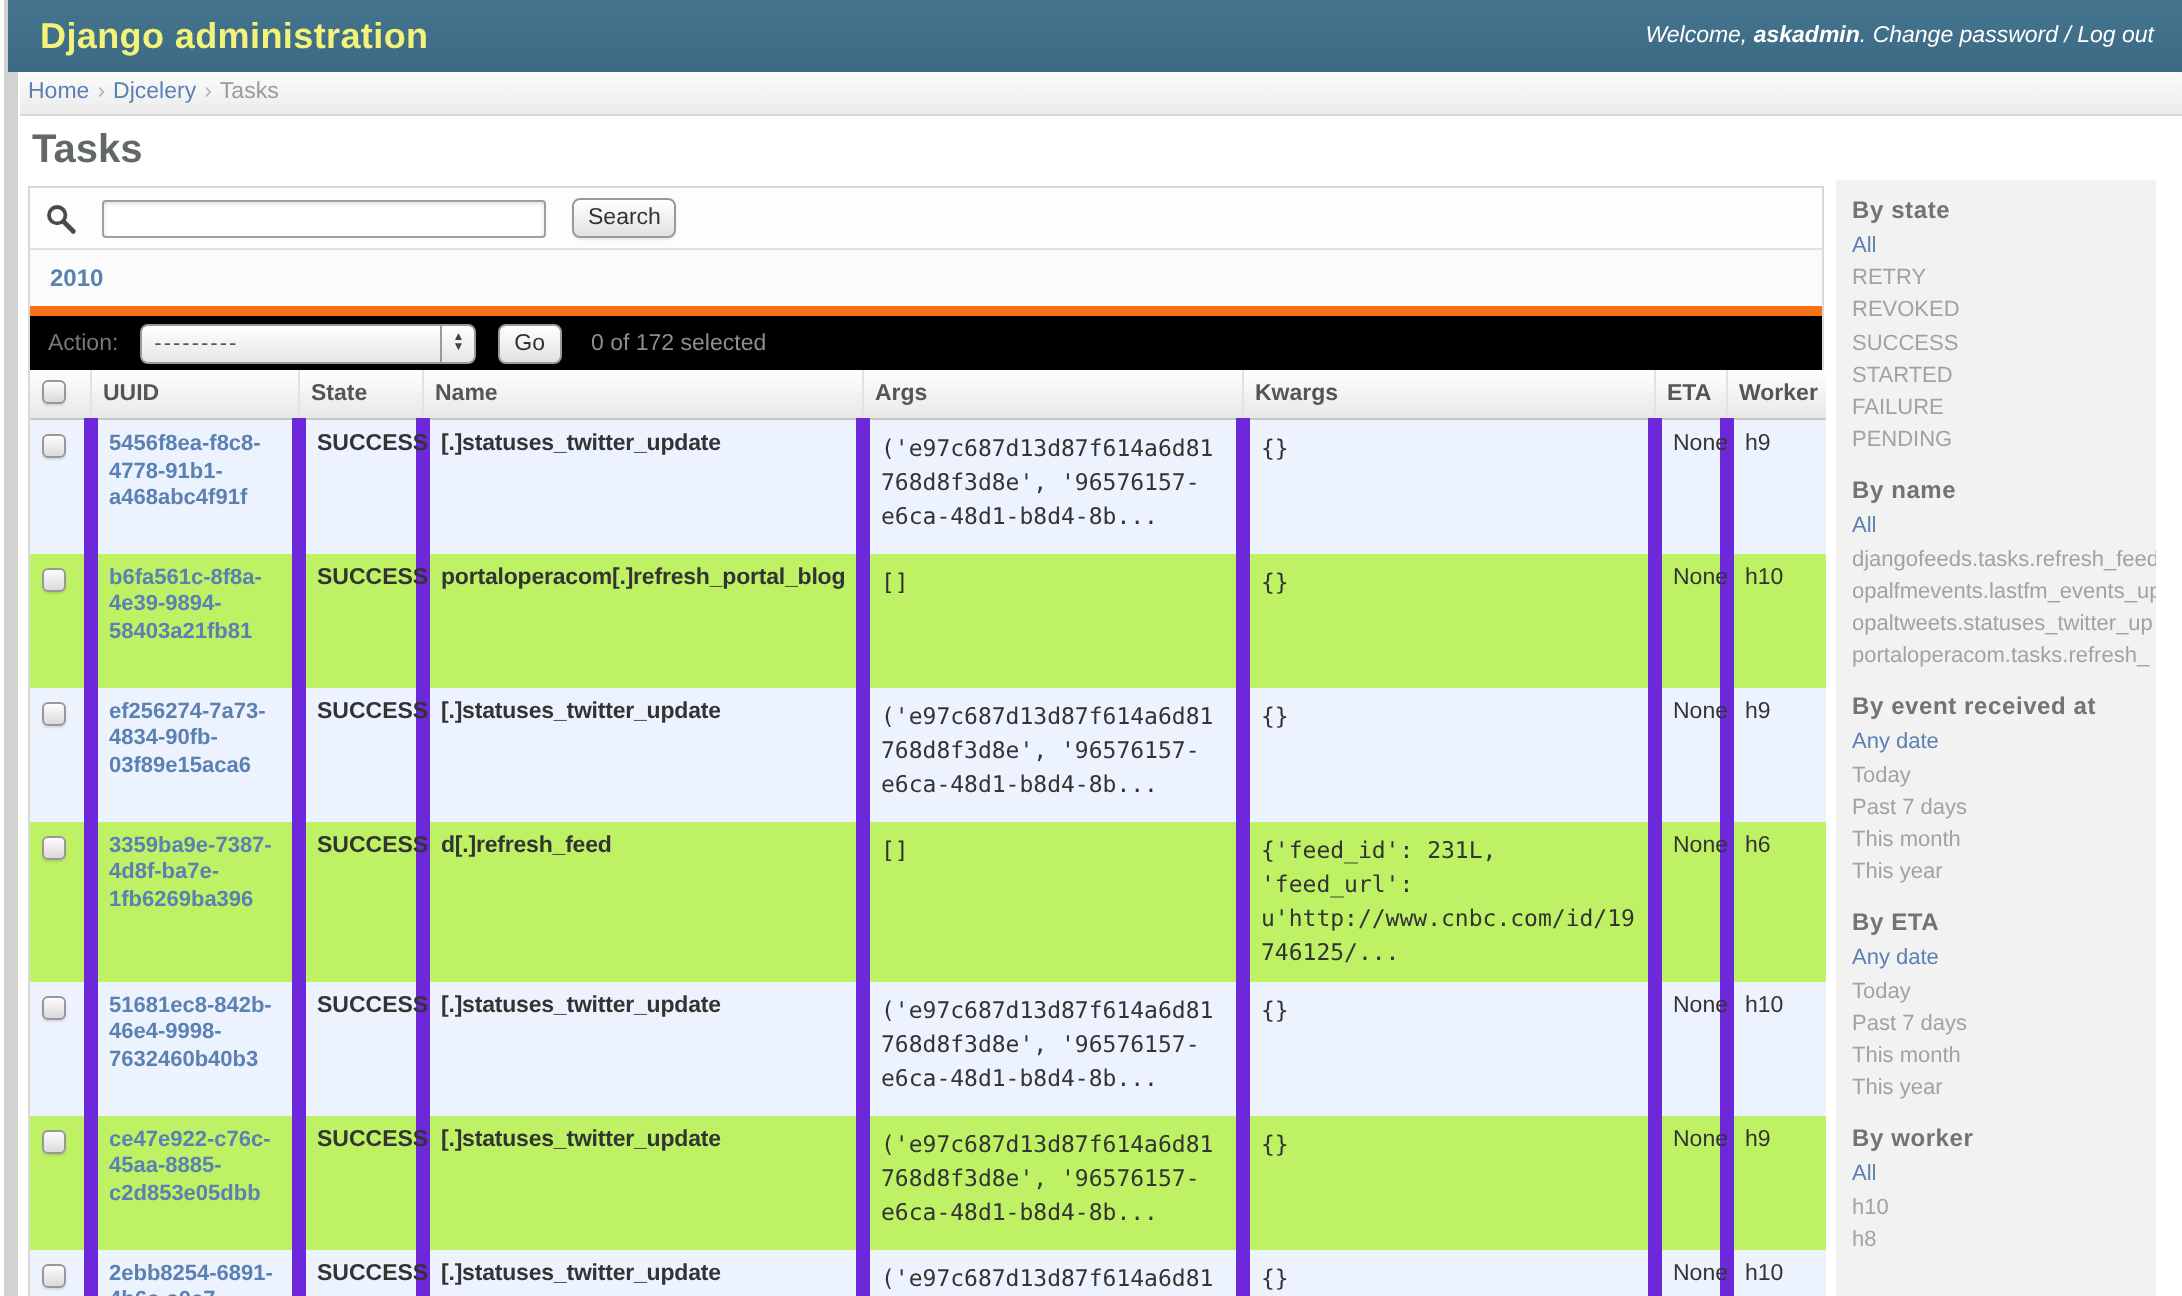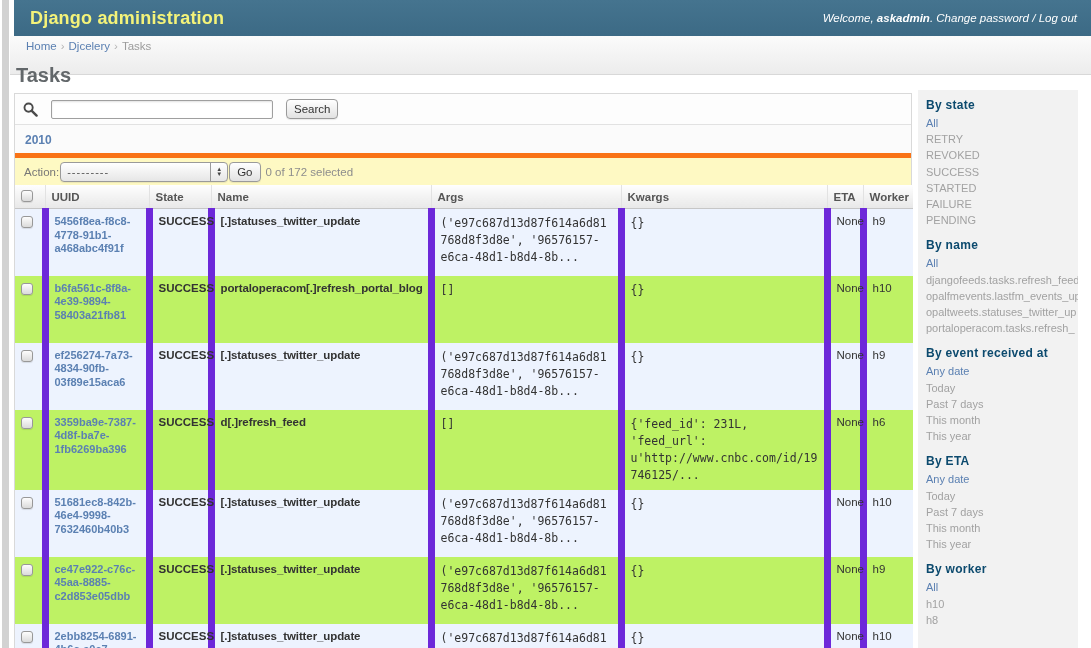--- a/index.html
+++ b/index.html
@@ -5,31 +5,31 @@
   * { box-sizing: border-box; margin: 0; padding: 0; }
   html, body { width: 1091px; height: 648px; overflow: hidden; }
   body { font-family: "Liberation Sans", sans-serif; background: #fff; position: relative; }
   a { text-decoration: none; cursor: pointer; }
 
   
   #left-strip { position: absolute; left: 0; top: 0; bottom: 0; width: 10px;
     background: linear-gradient(90deg, #ffffff 0 2px, #d2d2d2 2px 9px, #ffffff 9px); }
 
   
-  #header { position: absolute; left: 14px; right: 0; top: 0; height: 36px;
+  #header { position: absolute; left: 4px; right: 0; top: 0; height: 36px;
     background: linear-gradient(#45748f, #3c6a85); display: flex; align-items: center; justify-content: space-between; padding: 0 14px 0 16px; }
   #branding { font-size: 18px; font-weight: bold; color: #f4f379; letter-spacing: .2px; }
   #user-tools { font-size: 11.5px; color: #fff; font-style: italic; }
   #user-tools b { font-weight: bold; }
   #user-tools a { color: #fff; }
 
   
-  #breadcrumbs { position: absolute; left: 10px; right: 0; top: 36px; height: 39px;
+  #breadcrumbs { position: absolute; left: 10px; right: 0; top: 36px; height: 22px;
     background: linear-gradient(#fbfbfb, #ececec); border-bottom: 1px solid #d8d8d8;
-    font-size: 11.5px; color: #9b9b9b; line-height: 21px; padding-left: 16px; }
+    font-size: 11.5px; color: #9b9b9b; line-height: 21px; padding-left: 4px; }
   #breadcrumbs a { color: #5b80b2; }
   #breadcrumbs .sep { color: #b5b5b5; padding: 0 4px; }
 
   
   #page-title { position: absolute; left: 16px; top: 64px; font-size: 20px; font-weight: bold; color: #62676a; }
 
   
   #changelist { position: absolute; left: 14px; top: 93px; width: 898px; height: 555px;
     border: 1px solid #d9d9d9; border-bottom: none; background: #fff; }
 
@@ -38,21 +38,21 @@
   #searchbar { width: 222px; height: 19px; border: 1px solid #9f9f9f; border-radius: 2px; padding: 0 4px;
     font-size: 11px; font-family: "Liberation Sans", sans-serif; box-shadow: inset 0 1px 2px rgba(0,0,0,.12); }
   .mac-btn { height: 20px; padding: 0 7px; font-size: 11.5px; color: #333; font-family: "Liberation Sans", sans-serif;
     border: 1px solid #9a9a9a; border-radius: 4px; background: linear-gradient(#ffffff, #e2e2e2);
     box-shadow: 0 1px 1px rgba(0,0,0,.08); cursor: pointer; }
 
   #date-hierarchy { border-top: 1px solid #e2e2e2; border-bottom: 5px solid #f97316;
     background: #fbfbfb; padding: 5px 10px; }
   #date-hierarchy a { color: #5b80b2; font-weight: bold; font-size: 12px; }
 
-  #actions-row { display: flex; align-items: center; gap: 1px; padding: 5px 9px; height: 27px; background: #fef9c3; }
+  #actions-row { display: flex; align-items: center; gap: 11px; padding: 5px 9px; height: 27px; background: #000000; }
   #action-label { font-size: 11.5px; color: #777; }
   #action-select { width: 168px; height: 20px; border: 1px solid #9a9a9a; border-radius: 4px;
     background: linear-gradient(#ffffff, #e6e6e6); display: flex; align-items: center; cursor: pointer;
     box-shadow: 0 1px 1px rgba(0,0,0,.08); }
   #action-select .val { flex: 1; font-size: 11px; color: #555; padding: 0 6px; letter-spacing: 1px; }
   #action-select .stepper { width: 17px; align-self: stretch; border-left: 1px solid #9a9a9a;
     display: flex; flex-direction: column; align-items: center; justify-content: center; line-height: 5px; }
   #action-select .stepper span { font-size: 6px; color: #444; }
   #action-counter { font-size: 11.5px; color: #8d8d8d; margin-left: 4px; }
 
@@ -76,21 +76,21 @@
   .row-checkbox, #select-all { appearance: none; -webkit-appearance: none; width: 12px; height: 12px;
     border: 1px solid #989898; border-radius: 3px; background: linear-gradient(#fdfdfd, #dadada);
     box-shadow: 0 1px 1px rgba(0,0,0,.1); cursor: pointer; margin-top: 1px; }
 
   
   #filter-sidebar { position: absolute; left: 918px; top: 90px; width: 160px; bottom: 0;
     background: #f2f2f2; }
   #filter-header { height: 20px; line-height: 20px; padding: 0 8px; font-size: 11.5px; font-weight: bold; color: #fff;
     background: linear-gradient(#b7cbe2, #97b0d0); }
   #filter-body { padding: 5px 0 0 8px; position: relative; }
-  .filter-section h3 { font-size: 12px; font-weight: bold; color: #0c4a6e; letter-spacing: .3px; margin: 10px 0 3px; }
+  .filter-section h3 { font-size: 12px; font-weight: bold; color: #737373; letter-spacing: .3px; margin: 10px 0 3px; }
   .filter-section:first-child h3 { margin-top: 3px; }
   .filter-section ul { list-style: none; }
   .filter-section li { line-height: 16.2px; font-size: 11px; white-space: nowrap; overflow: hidden; position: relative; }
   .filter-section li a { color: #a2a2a2; }
   .filter-section li.selected a { color: #5b80b2; }
   .filter-section li.selected::before { content: ""; position: absolute; left: -8px; top: 1px; width: 5px; height: 13px; background: #c7c7c7; }
 </style>
 </head>
 <body>
 

